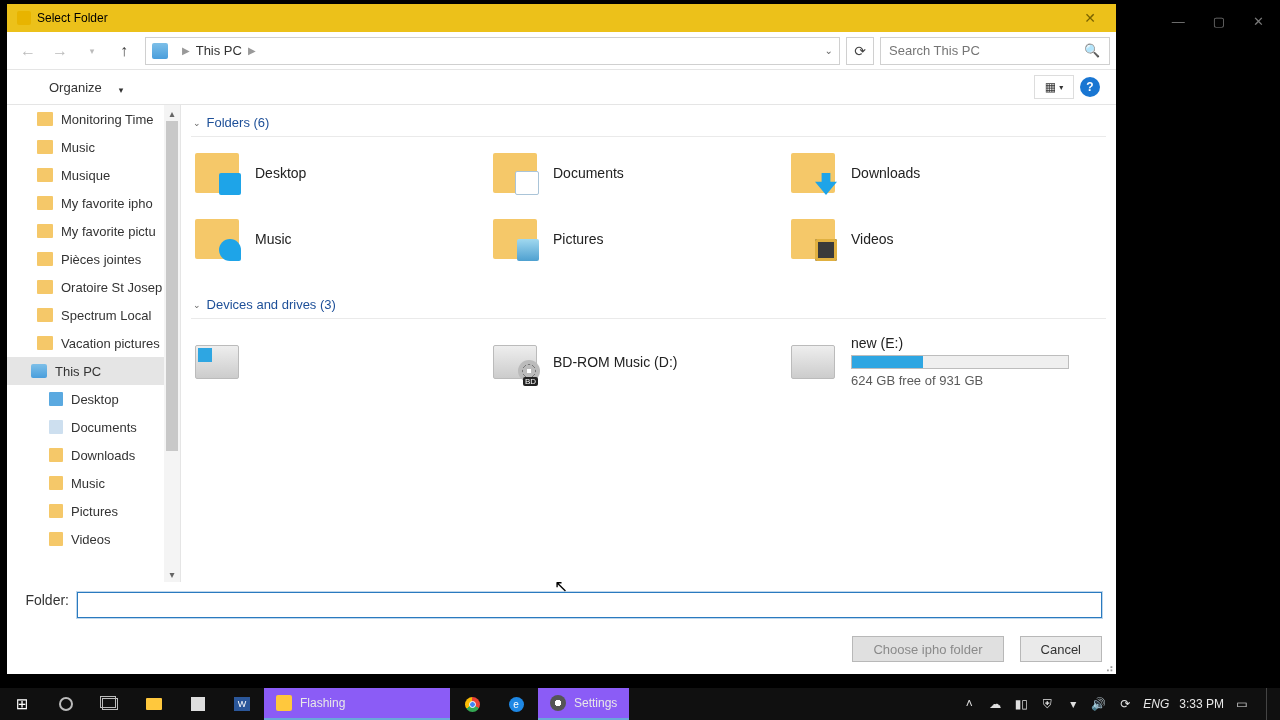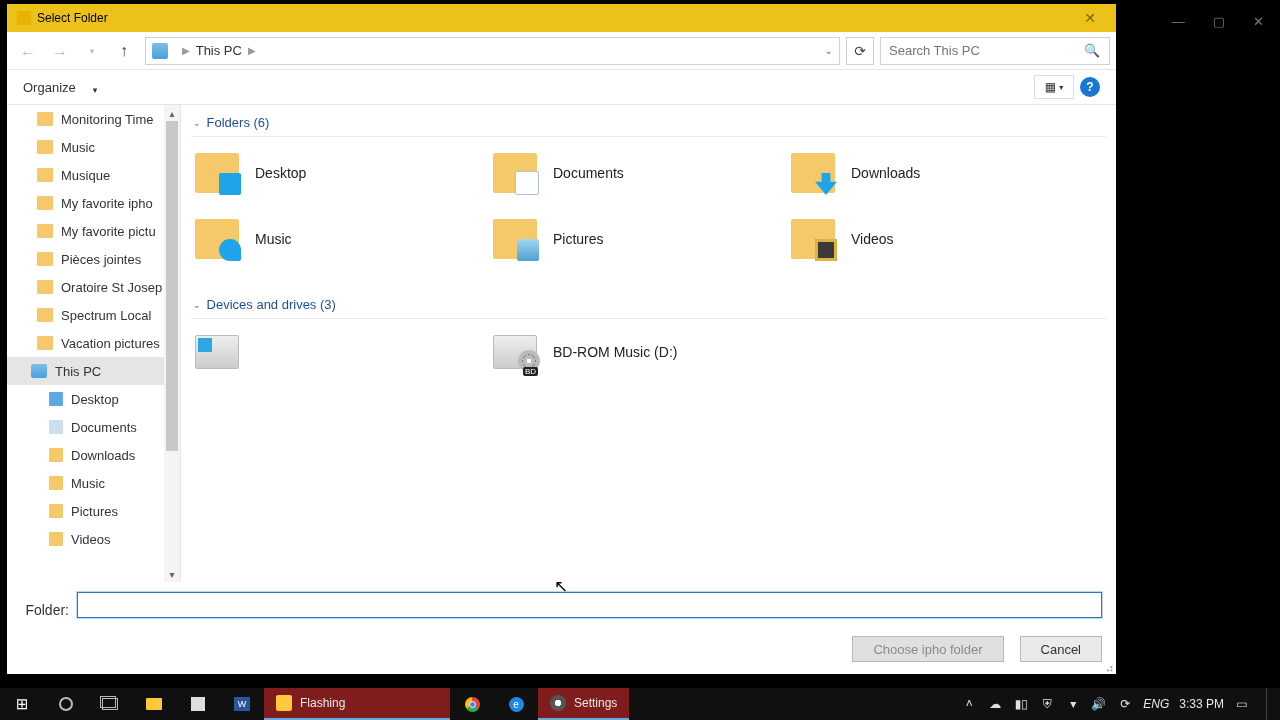--- a/index.html
+++ b/index.html
@@ -17,21 +17,21 @@
 .crumb { flex: 1; height: 28px; border: 1px solid #d0d0d0; display: flex; align-items: center; padding: 0 6px; font-size: 13px; color: #333; margin: 0 4px; }
 .crumb .pcicon { width: 16px; height: 16px; margin-right: 8px; background: linear-gradient(#7dbfe8,#4a9edc); border-radius: 2px; }
 .crumb .sep { color: #999; margin: 0 6px; font-size: 10px; }
 .crumb .dd { margin-left: auto; color: #666; font-size: 10px; }
 .refreshbtn { width: 28px; height: 28px; border: 1px solid #d0d0d0; display: flex; align-items: center; justify-content: center; font-size: 14px; color: #444; }
 .searchbox { width: 230px; height: 28px; border: 1px solid #d0d0d0; display: flex; align-items: center; padding: 0 8px; margin-left: 4px; }
 .searchbox input { border: none; flex: 1; font-size: 13px; outline: none; color: #888; }
 .searchbox .sicon { color: #888; font-size: 13px; }
 
 .toolbar { height: 34px; display: flex; align-items: center; padding: 0 16px; font-size: 13px; color: #333; }
-.toolbar .org { display: flex; align-items: flex-end; gap: 17px; cursor: pointer; }
+.toolbar .org { display: flex; align-items: flex-end; gap: 17px; cursor: pointer; margin-left: 26px; }
 .toolbar .spacer { flex: 1; }
 .toolbar .viewbtn { width: 40px; height: 24px; display: flex; align-items: center; justify-content: center; gap: 3px; border: 1px solid #ddd; margin-right: 6px; }
 .toolbar .help { width: 20px; height: 20px; border-radius: 50%; background: #1976d2; color: #fff; display: flex; align-items: center; justify-content: center; font-size: 12px; font-weight: bold; cursor: pointer; }
 
 .body { flex: 1; display: flex; overflow: hidden; border-top: 1px solid #e5e5e5; }
 .tree { width: 174px; border-right: 1px solid #e5e5e5; position: relative; background: #fff; font-size: 13px; color: #333; }
 .tree .scrollup, .tree .scrolldown { position: absolute; right: 0; width: 16px; height: 16px; display: flex; align-items: center; justify-content: center; font-size: 10px; color: #666; background: #f4f4f4; }
 .tree .scrollup { top: 0; }
 .tree .scrolldown { bottom: 0; }
 .tree .scrolltrack { position: absolute; right: 0; top: 16px; bottom: 16px; width: 16px; background: #f4f4f4; }
@@ -66,36 +66,36 @@
 .driveicon.win::before { content:''; position:absolute; left:2px; top:2px; width:14px; height:14px; background:#2ea6e2; }
 .driveicon.bd::before { content:''; position:absolute; right:-4px; bottom:-4px; width:22px; height:22px; border-radius:50%; background:radial-gradient(#fff 15%,#bbb 16% 40%,#777 41% 42%,#bbb 43%); }
 .driveicon.bd::after { content:'BD'; position:absolute; right:-2px; bottom:-8px; font-size:8px; background:#222; color:#fff; padding:0 2px; border-radius:2px; }
 .cellbody { flex: 1; display: flex; flex-direction: column; gap: 4px; }
 .cellname { font-size: 14px; color: #222; }
 .bar { width: 218px; height: 14px; border: 1px solid #bdbdbd; background: #efefef; }
 .barfill { height: 100%; background: #2ea6e2; }
 .freeinfo { font-size: 13px; color: #5a5a5a; }
 
 .footer { padding: 10px 14px 12px 14px; display: flex; flex-direction: column; gap: 18px; position: relative; }
-.folderrow { display: flex; align-items: flex-end; gap: 8px; }
+.folderrow { display: flex; align-items: flex-start; gap: 8px; }
 .folderrow label { font-size: 14px; color: #333; width: 48px; text-align: right; }
 .folderrow input { flex: 1; height: 26px; border: 1px solid #2a7abf; outline: none; padding: 0 6px; font-size: 13px; box-shadow: 0 0 0 1px rgba(42,122,191,.3); }
 .btnrow { display: flex; justify-content: flex-end; gap: 16px; }
 .btn { height: 26px; padding: 0 20px; border: 1px solid #b8b8b8; background: #eaeaea; font-size: 13px; color: #333; cursor: pointer; display: flex; align-items: center; }
 .btn.disabled { color: #8a8a8a; background: #e0e0e0; }
 .grip { position: absolute; right: 2px; bottom: 2px; font-size: 12px; color: #999; }
 
 
 .parentctrls { position: absolute; top: 14px; right: 16px; display: flex; gap: 28px; color: #7a7a7a; font-size: 13px; }
 
 
 .taskbar { position: absolute; left: 0; right: 0; bottom: 0; height: 32px; background: #101010; display: flex; align-items: center; color: #e8e8e8; font-size: 12px; }
 .taskbar .tb { width: 44px; height: 32px; display: flex; align-items: center; justify-content: center; }
 .task { height: 32px; display: flex; align-items: center; gap: 8px; padding: 0 12px; cursor: pointer; }
-.task.active { background: #7f1d1d; border-bottom: 2px solid #6aa7da; }
+.task.active { background: #8b5cf6; border-bottom: 2px solid #6aa7da; }
 .task .ticon { width: 16px; height: 16px; background: #ffc83d; border-radius: 2px; }
 .task .ticon.gear { background: radial-gradient(circle, #fff 30%, transparent 31%), #555; border-radius: 50%; }
 .tray { margin-left: auto; display: flex; align-items: center; gap: 10px; padding-right: 8px; }
 .tray .tic { width: 16px; height: 14px; display: flex; align-items: center; justify-content: center; font-size: 12px; color: #e0e0e0; }
 .tray .lang { font-size: 12px; font-style: italic; }
 .tray .clock { font-size: 12px; text-align: right; }
 .tray .peek { width: 6px; height: 32px; border-left: 1px solid #444; margin-left: 6px; }
 
 .cursor { position:absolute; left:554px; top:576px; font-size:17px; color:#000; pointer-events:none; }
 </style>
@@ -273,20 +273,30 @@
         <span>Devices and drives (3)</span>
       </div>
       <div class="grid" id="drives-grid">
           <div class="cell">
             <div class="driveicon win"></div>
           </div>
           <div class="cell">
             <div class="driveicon bd"></div>
             <div class="cellbody">
               <div class="cellname">BD-ROM Music (D:)</div>
+            </div>
+          </div>
+          <div class="cell">
+            <div class="driveicon "></div>
+            <div class="cellbody">
+              <div class="cellname">new (E:)</div>
+              <div class="bar">
+                <div class="barfill" style="width:33%"></div>
+              </div>
+              <div class="freeinfo">624 GB free of 931 GB</div>
             </div>
           </div>
         </div>
     </div>
   </div>
 
   <div class="footer">
     <div class="folderrow">
       <label>Folder:</label>
       <input value="" style="">

